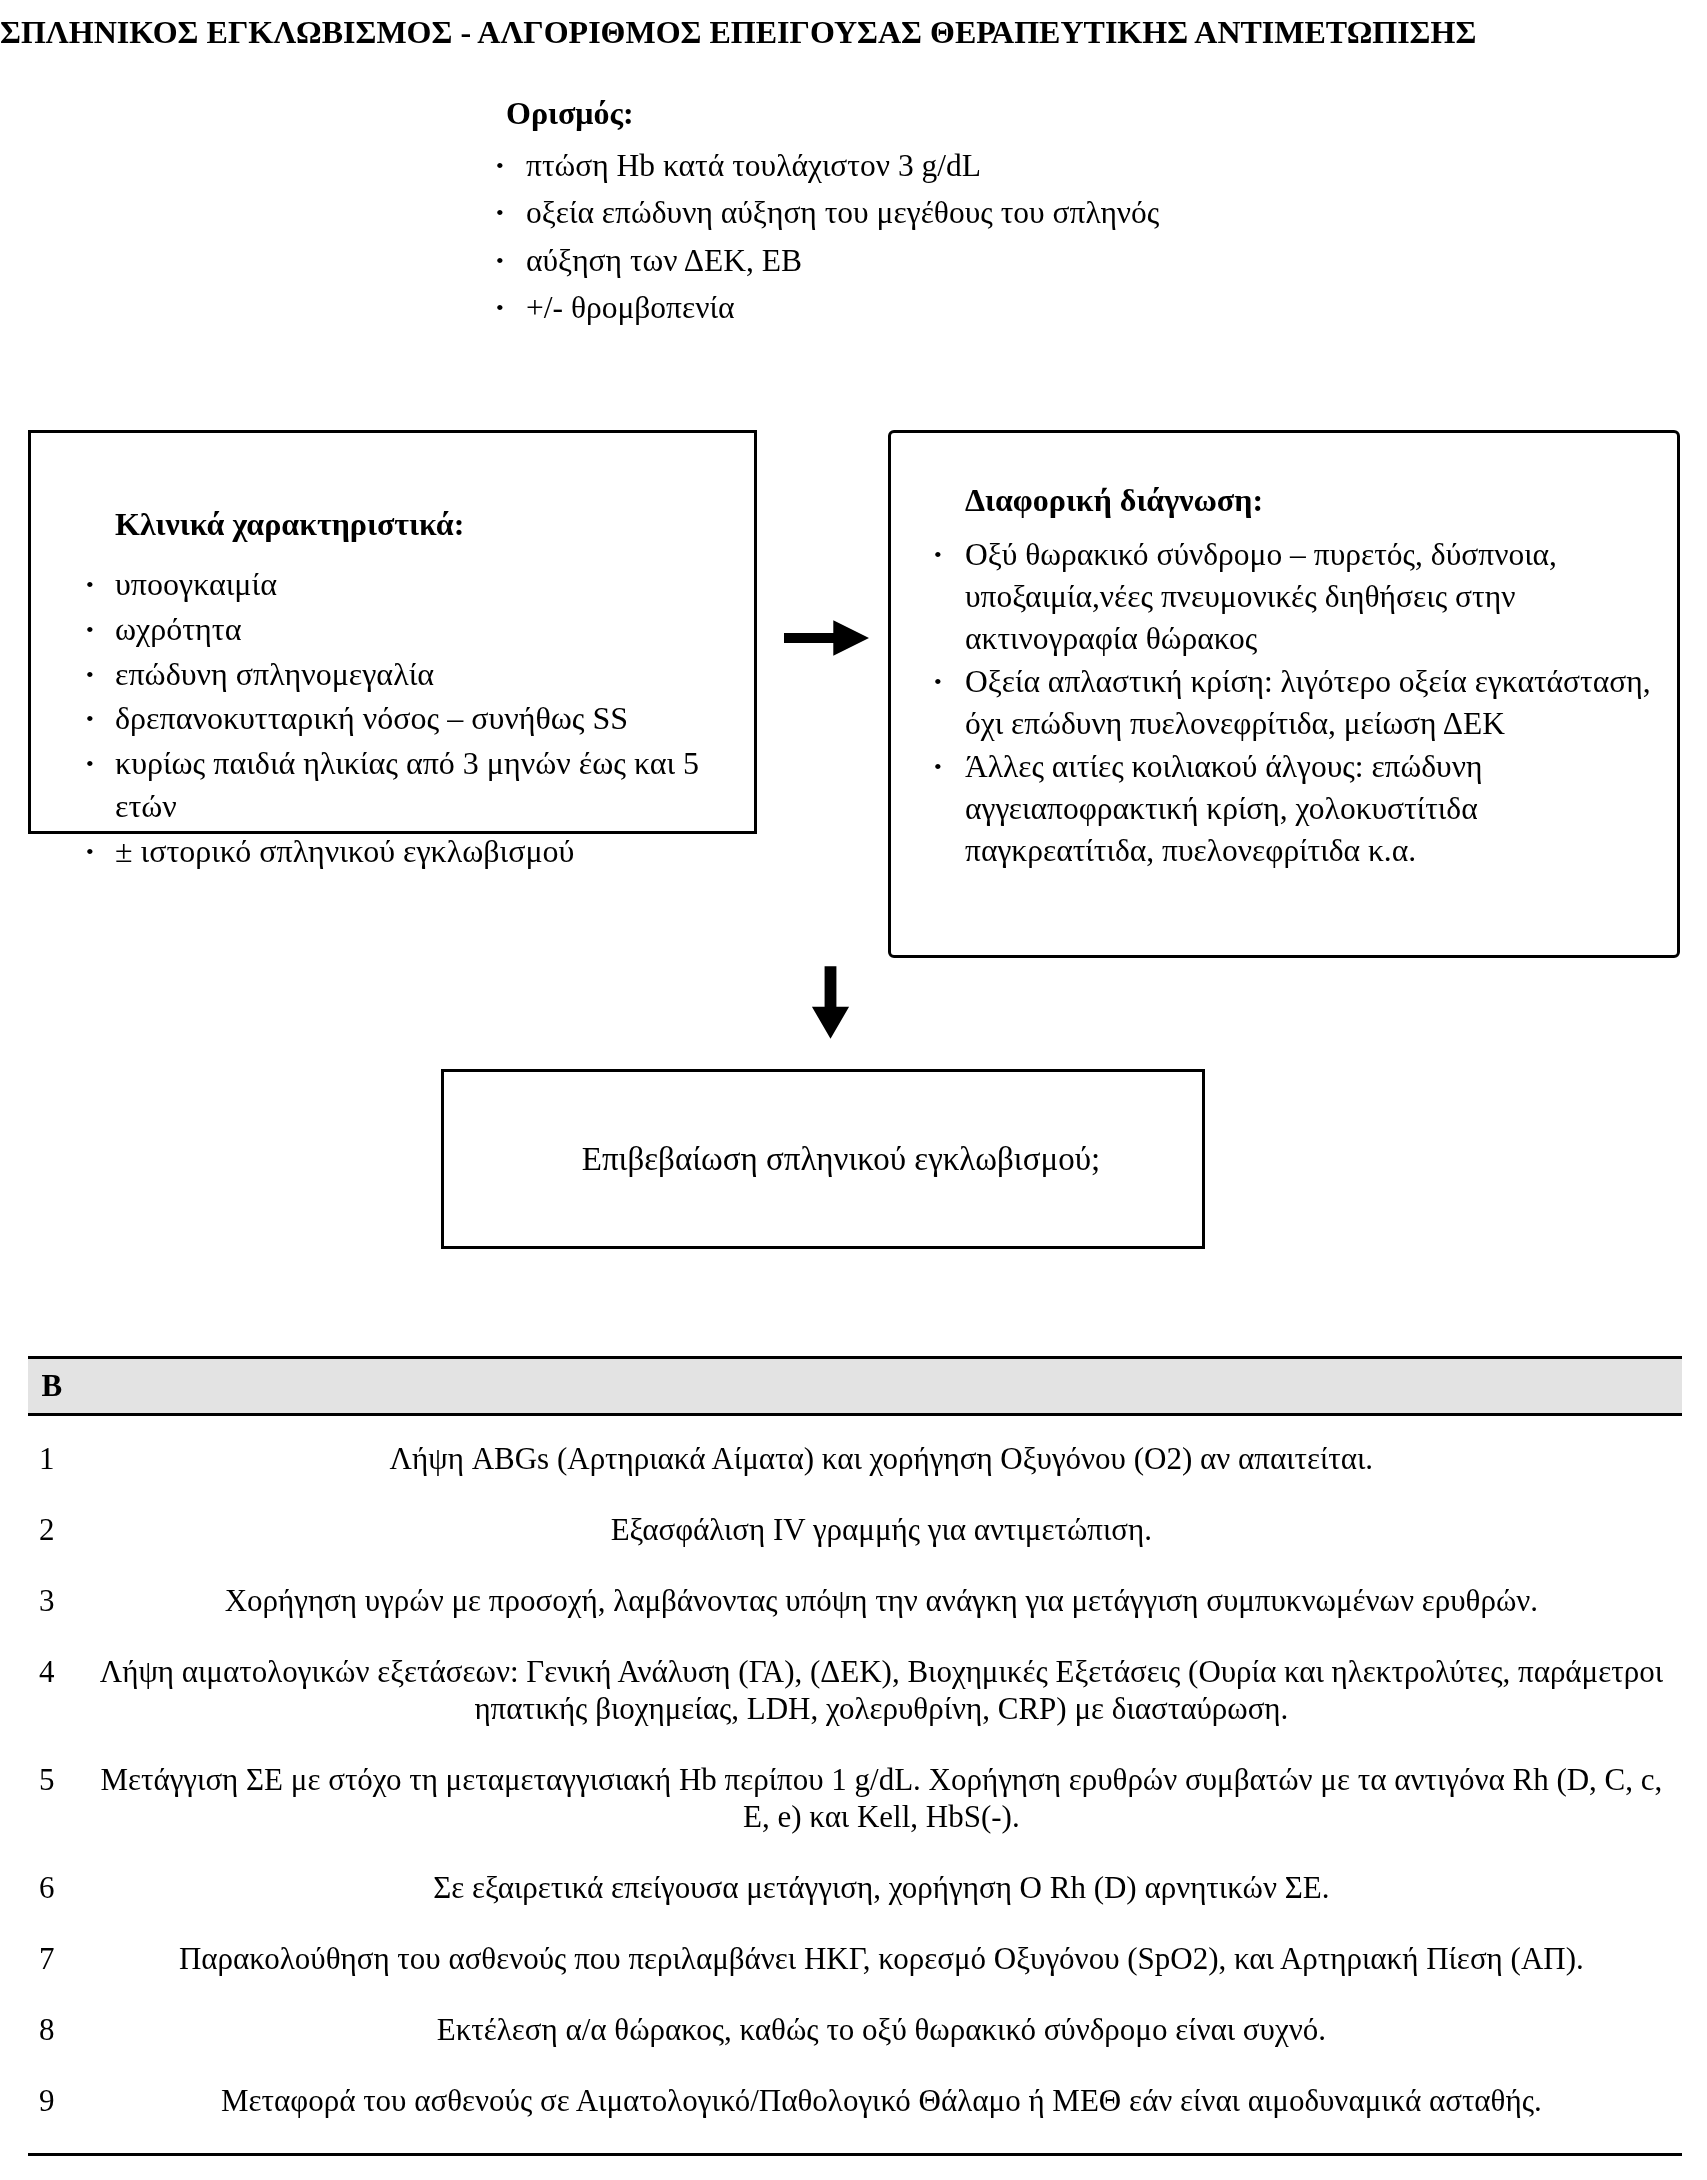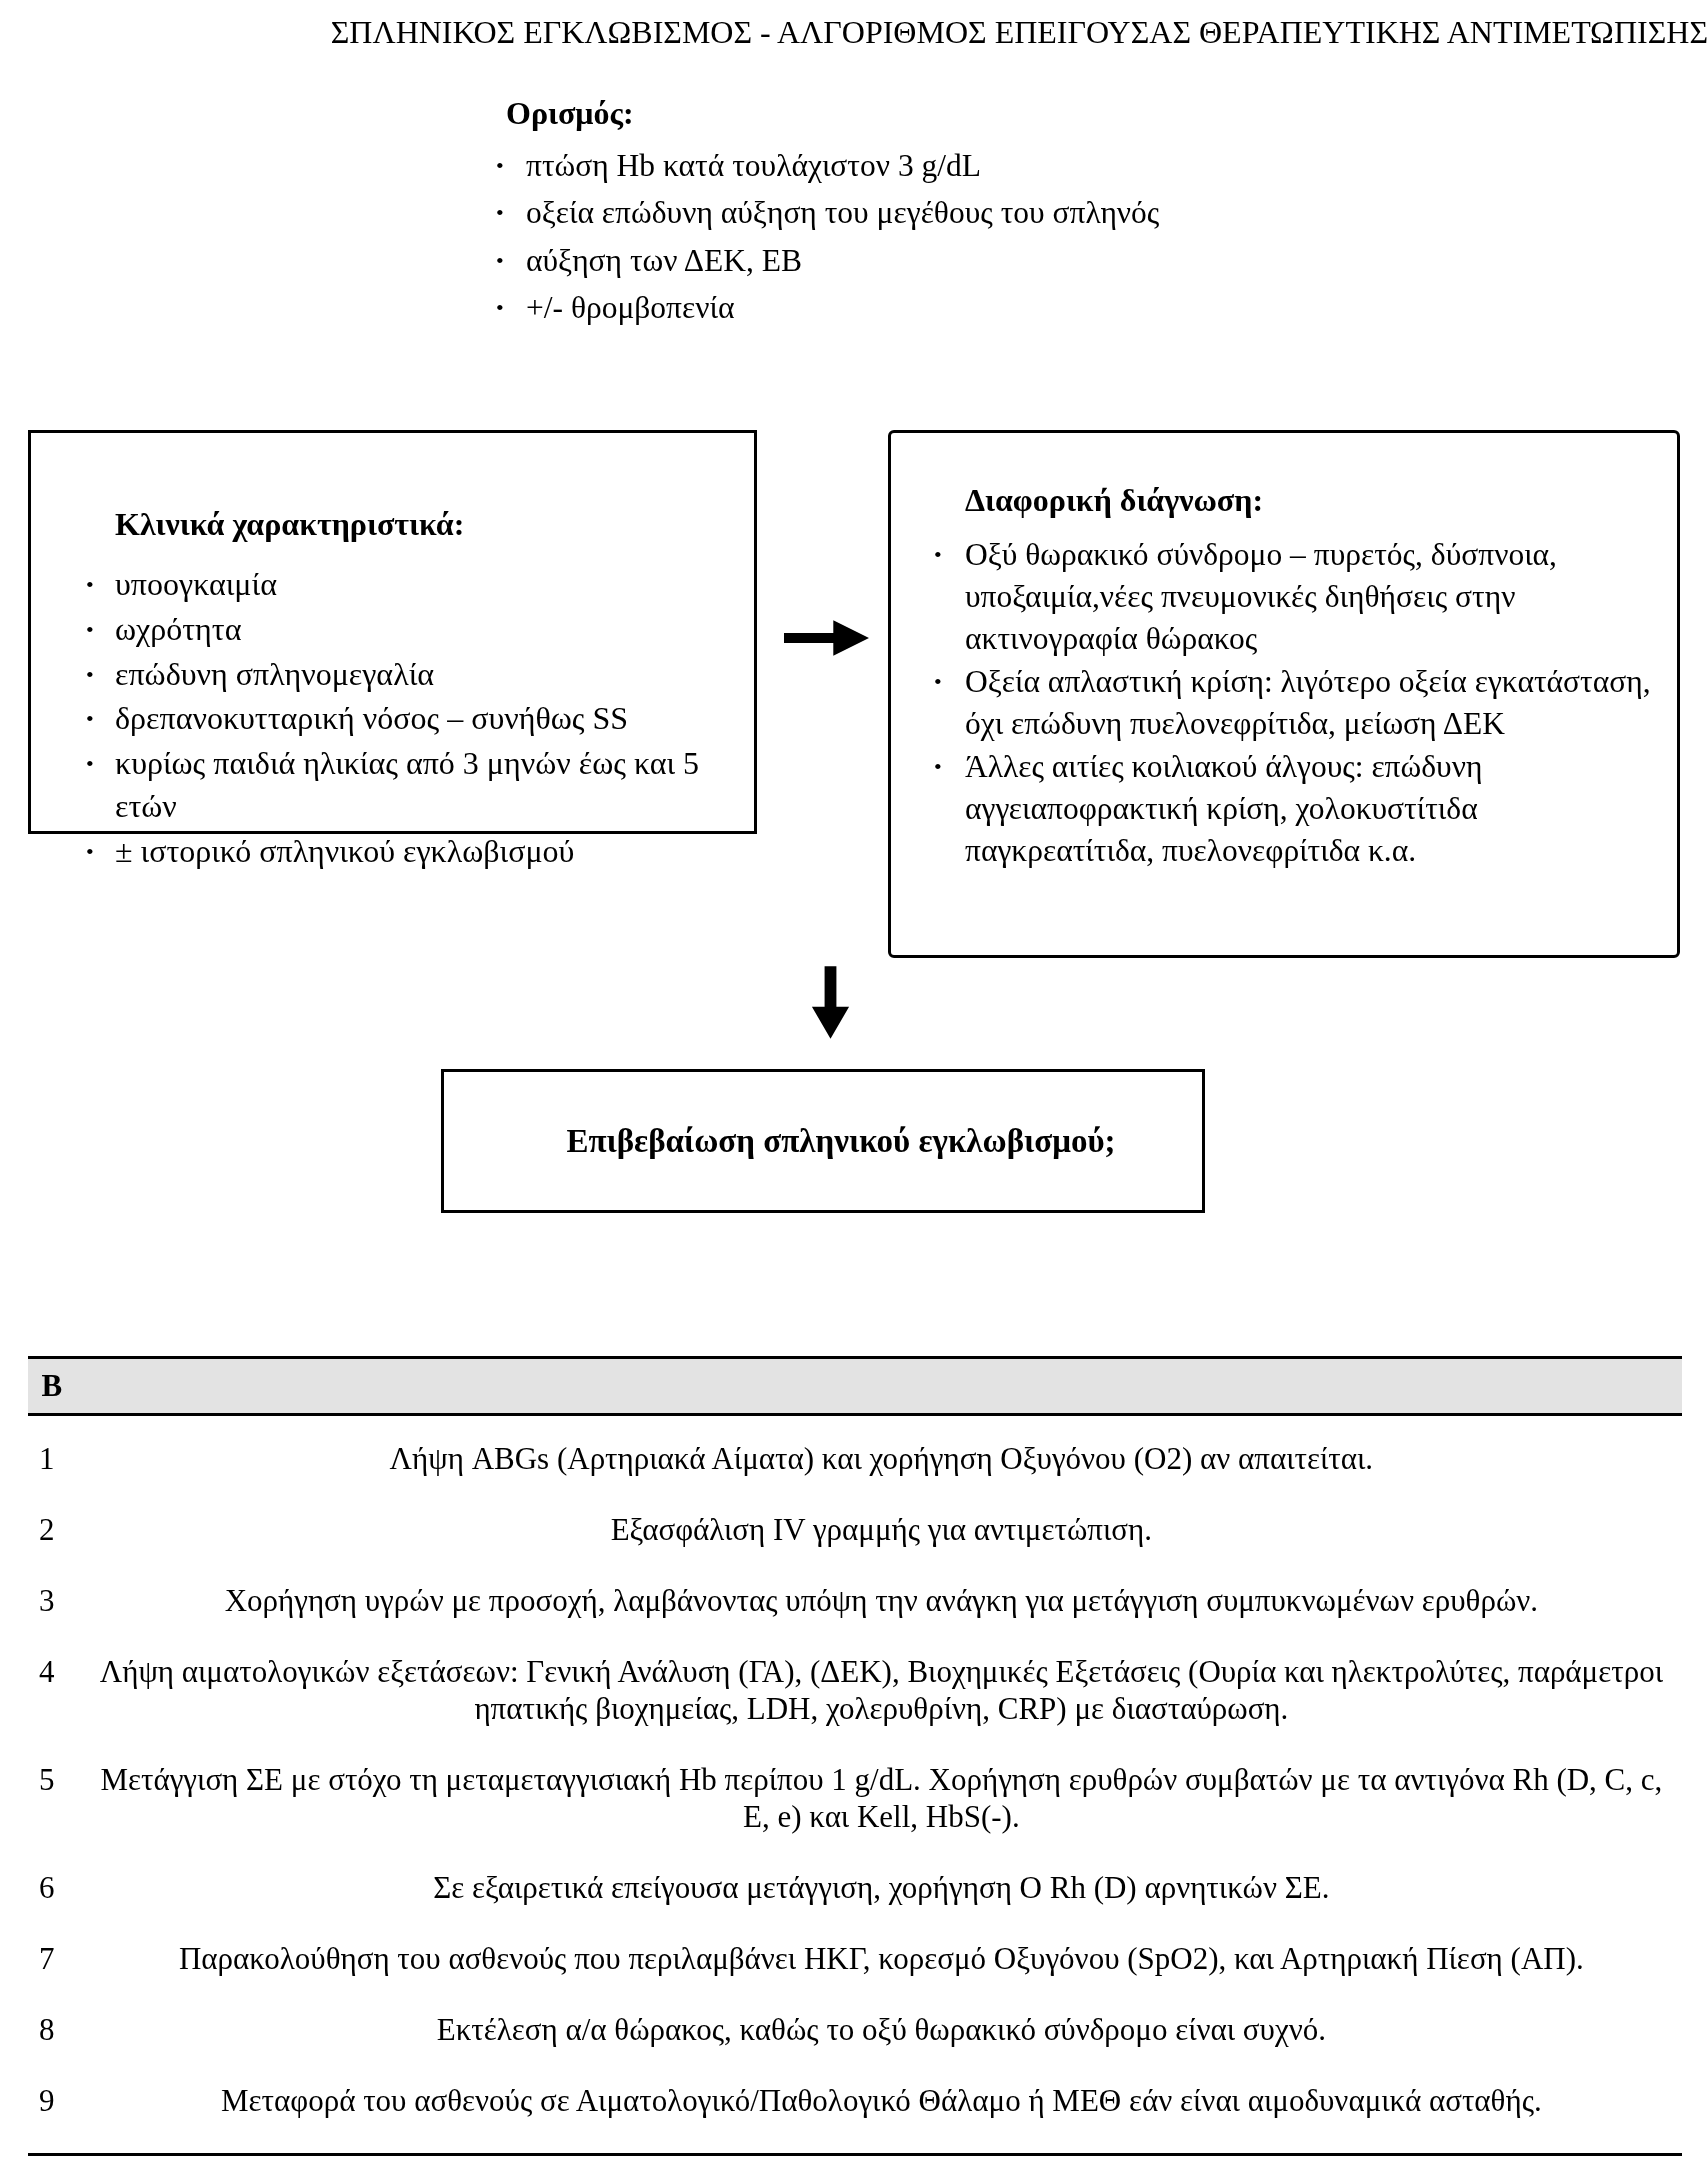--- a/index.html
+++ b/index.html
@@ -5,21 +5,21 @@
   html, body { margin:0; padding:0; }
   body {
     width:1708px; height:2181px;
     background:#ffffff; color:#000000;
     font-family:"Liberation Serif", serif;
     position:relative; overflow:hidden;
   }
 
   .title {
     position:absolute; top:13.6px; left:0; width:100%;
-    text-align:right; font-size:32px; font-weight:normal;
+    text-align:left; font-size:32px; font-weight:bold;
     margin:0;
   }
 
   
   .bitem { display:flex; }
   .marker { flex:none; text-align:left; }
   .bitem .txt { flex:1; }
 
   
   .definition { position:absolute; left:496px; top:95px; width:734px; }
@@ -39,24 +39,24 @@
   .differential { left:888px; top:430px; width:792px; height:528px; padding:49px 24px 0 43px;border-radius:6px; }
   .differential .box-heading { margin:0 0 15.3px 31px; }
   .differential .bitem { font-size:31.5px; line-height:42px; margin-bottom:0.9px; }
   .differential .marker { width:31px; font-size:22px; }
 
   .arrow-right-wrap { position:absolute; left:784px; top:615px; width:85px; height:46px; }
   .arrow-down-wrap  { position:absolute; left:806px; top:966px; width:49px; height:73px; }
   .arrow-right-wrap svg, .arrow-down-wrap svg { display:block; }
 
   .confirm-box {
-    position:absolute; left:441px; top:1069px; width:764px; height:144px;
+    position:absolute; left:441px; top:1069px; width:764px; height:180px;
     border:3.4px solid #000000; box-sizing:border-box;
     display:flex; align-items:center; justify-content:center;
-    font-size:33px; font-weight:bold; text-align:center;padding-left:36px;
+    font-size:33px; font-weight:normal; text-align:center;padding-left:36px;
   }
 
   
   .ptable { position:absolute; left:28px; top:1356px; width:1654px; }
   .thead {
     background:#e3e3e3;
     border-top:3.4px solid #000000; border-bottom:3.4px solid #000000;
     height:60px; box-sizing:border-box;
     display:flex; align-items:center;
     padding-left:13.6px; font-size:31px; font-weight:bold;

